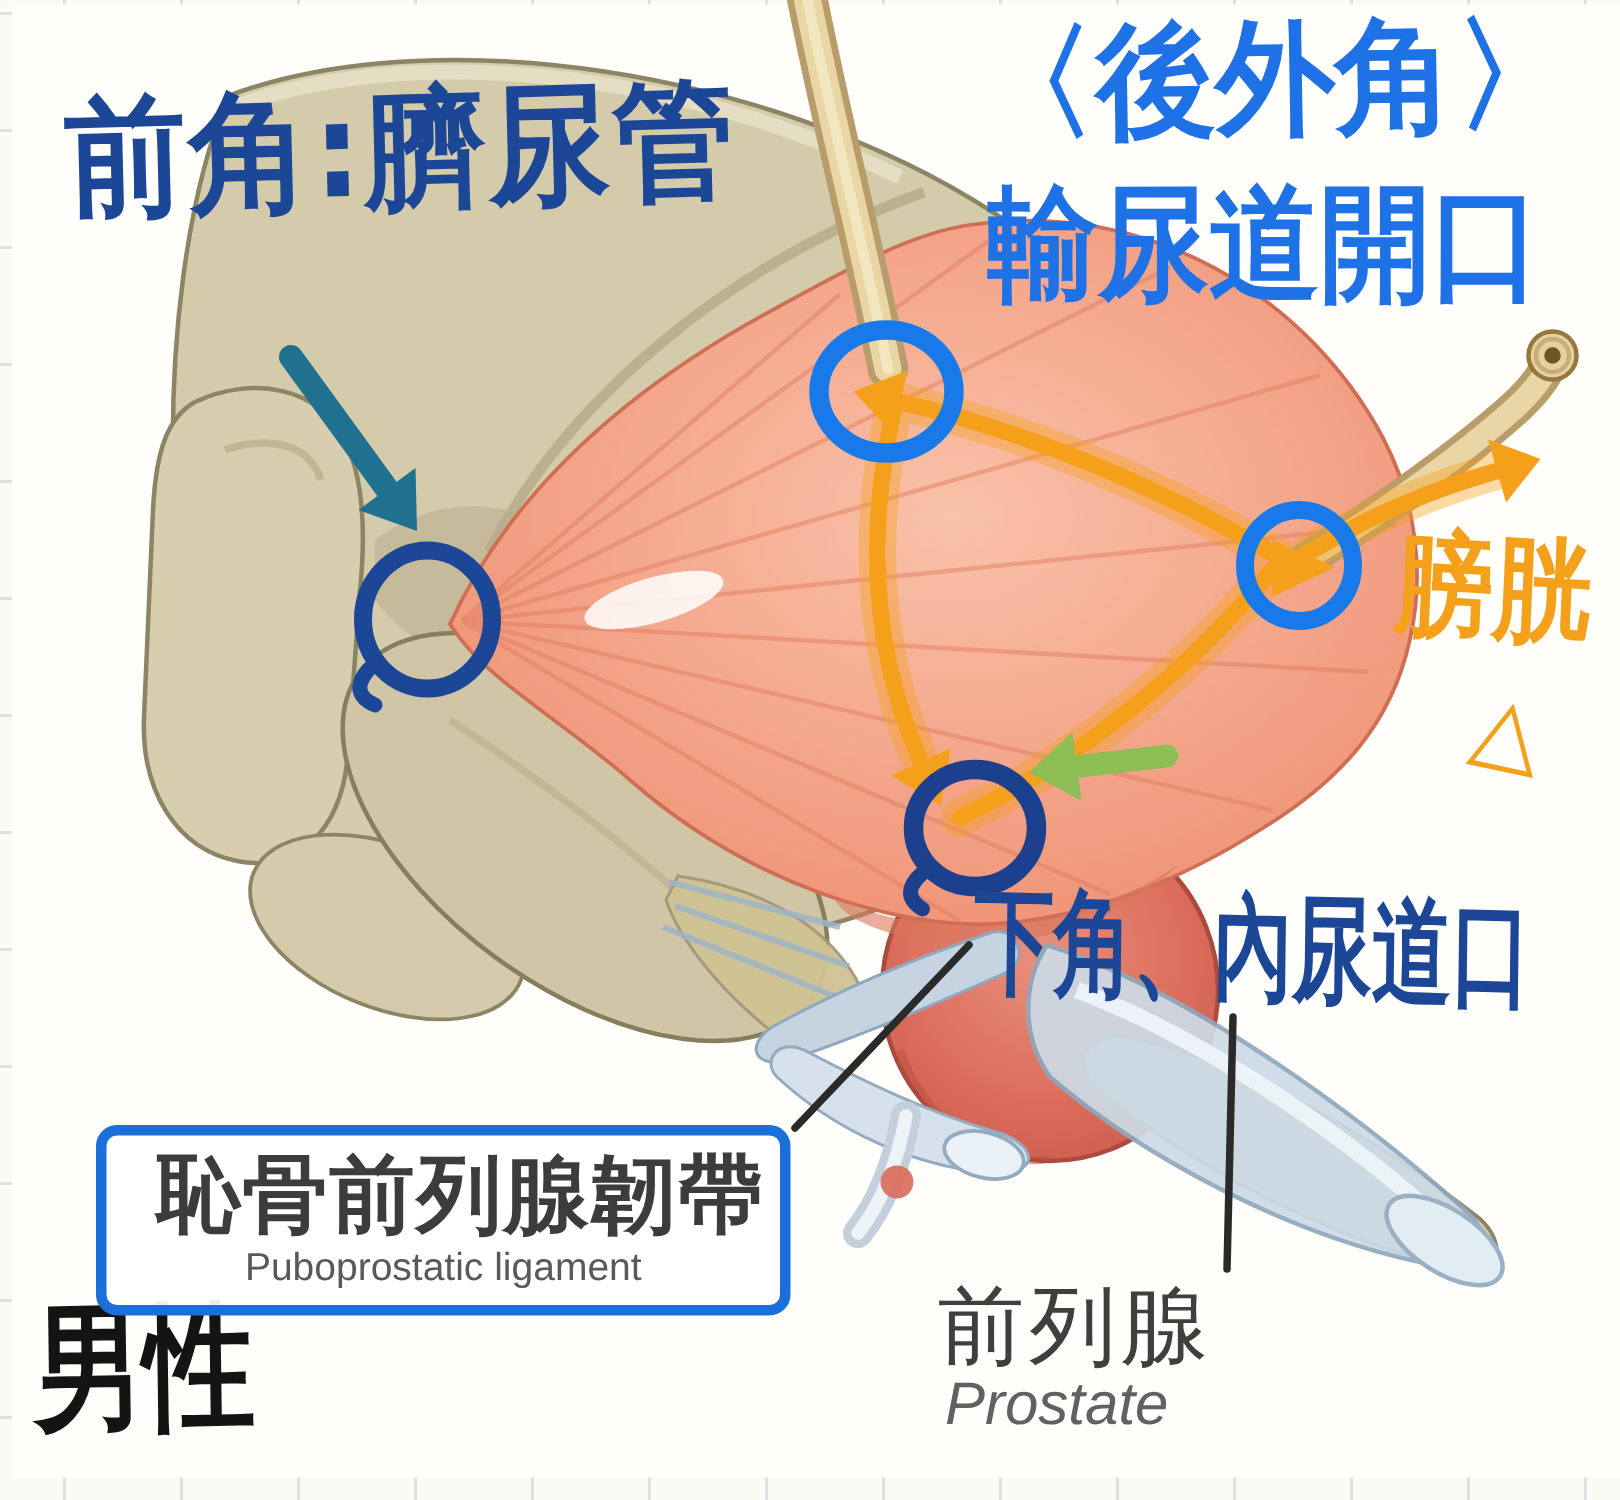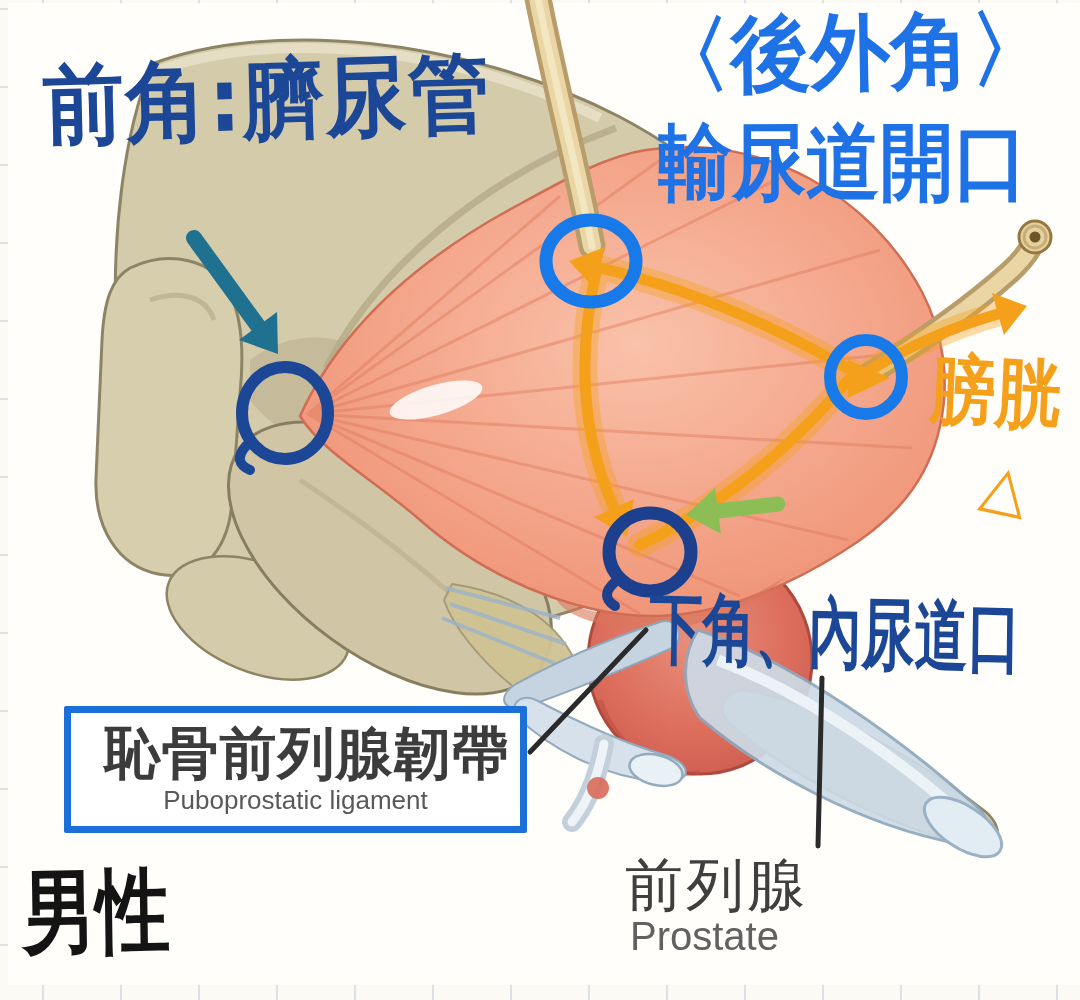--- a/index.html
+++ b/index.html
@@ -29,28 +29,28 @@
   .orange{color:#f5a01b;}
   .black-ink{color:#141414;}
   #anterior-label{left:42px;top:60px;font-size:88px;transform:scaleX(.92) rotate(-1.5deg);letter-spacing:2px;}
   #post-line1{left:650px;top:12px;font-size:84px;transform:scaleX(.95) rotate(-1deg);}
   #post-line2{left:658px;top:118px;font-size:84px;transform:scaleX(.88);}
   #bladder-label{left:932px;top:348px;font-size:76px;transform:scaleX(.86) rotate(3deg);}
   #bladder-symbol{left:990px;top:448px;font-size:60px;transform:rotate(12deg);transform-origin:left top;position:absolute;font-weight:700;}
   #inferior-label{left:650px;top:588px;font-size:78px;transform:scaleX(.68) rotate(1deg);}
   #male-label{left:22px;top:866px;font-size:92px;transform:scaleX(.80) rotate(-1deg);}
   #ligament-box{
-    position:absolute;left:64px;top:706px;width:449px;height:113px;
-    border:7px solid #1a70d8;border-radius:2px;background:rgba(255,255,255,.93);
+    position:absolute;left:64px;top:750px;width:449px;height:113px;
+    border:7px solid #1a70d8;border-radius:14px;background:rgba(255,255,255,.93);
     display:flex;flex-direction:column;align-items:center;justify-content:center;
   }
   #ligament-zh{font-size:57px;font-weight:700;color:#3c3c3c;letter-spacing:1px;margin-left:22px;line-height:1.05;}
   #ligament-en{font-size:26px;color:#595959;line-height:1.1;margin-top:2px;}
   #prostate-zh{position:absolute;left:625px;top:856px;font-size:58px;font-weight:400;color:#3f3f3f;letter-spacing:3px;line-height:1;}
-  #prostate-en{position:absolute;left:630px;top:916px;font-size:40px;color:#616161;line-height:1;}
+  #prostate-en{position:absolute;left:630px;top:916px;font-size:40px;color:#616161;line-height:1;font-style:italic;}
 </style>
 </head>
 <body>
 
 <div id="stage">
   <div id="photo"></div>
 
   <svg width="1080" height="1000" viewBox="0 0 1080 1000">
     <defs>
       <radialGradient id="gradBladder" cx="52%" cy="42%" r="78%">

